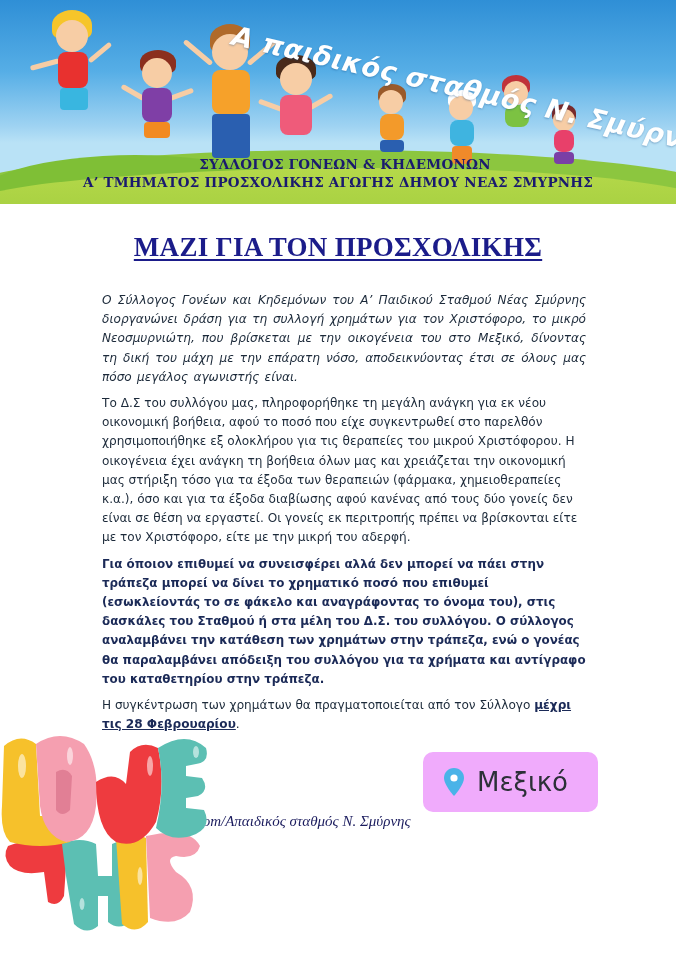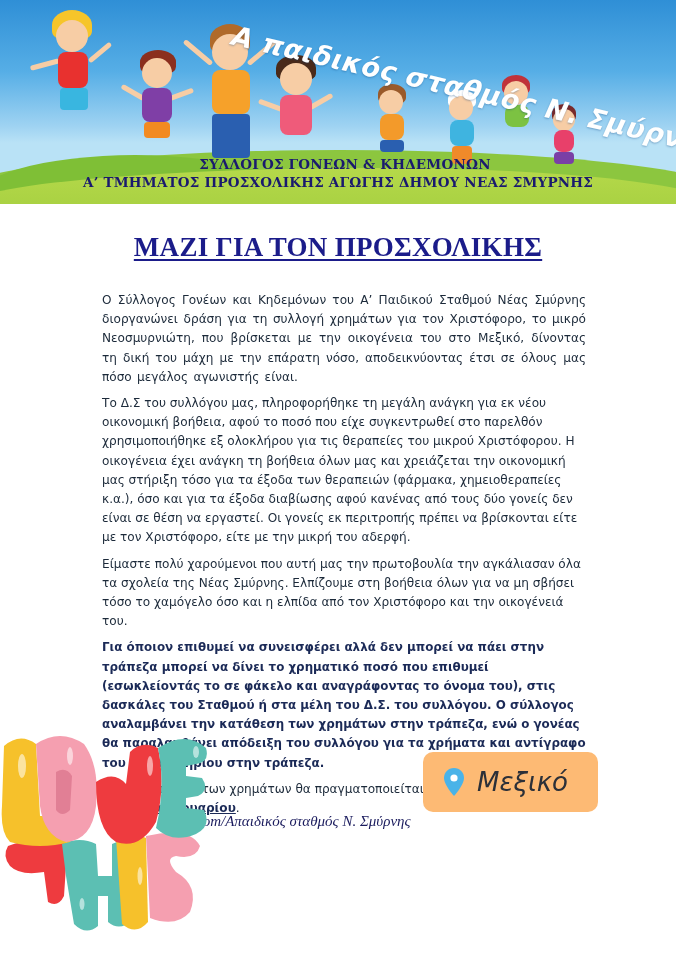--- a/index.html
+++ b/index.html
@@ -57,34 +57,34 @@
     letter-spacing: 0.3px;
   }
 
   
   .content {
     position: absolute; left: 102px; top: 291px; width: 484px;
     font-family: "DejaVu Sans", sans-serif; font-size: 12.1px;
     line-height: 19.2px; color: #1c2a3a;
   }
   .content p { margin-bottom: 7px; }
-  .content p.justify { text-align: justify; word-spacing: 1.5px; }
+  .content p.justify { text-align: justify; word-spacing: 1.5px; font-style: italic; }
   .content p.bold { font-weight: bold; color: #1b2a57; font-size: 11.9px; }
   .content .deadline { font-weight: bold; text-decoration: underline; color: #1b2a57; }
 
   
   .fb-line {
     position: absolute; left: 196px; top: 813px;
     font-family: "Liberation Serif", serif; font-style: italic;
     font-size: 15px; color: #1b1c5e;
   }
   .location-pill {
     position: absolute; left: 423px; top: 752px; width: 175px; height: 60px;
-    background: #fdba74; border-radius: 10px;
-    display: flex; align-items: center; padding-left: 20px; font-style: italic;
+    background: #f0abfc; border-radius: 10px;
+    display: flex; align-items: center; padding-left: 20px;
   }
   .location-pill .pin { width: 22px; height: 30px; margin-right: 12px; }
   .location-pill .label {
     font-family: "DejaVu Sans", sans-serif; font-size: 26px; color: #2c3038;
   }
 
   .love-art { position: absolute; left: 0; top: 726px; width: 220px; height: 210px; }
 </style>
 </head>
 <body>
@@ -153,21 +153,20 @@
   <div class="banner-title">Α παιδικός σταθμός Ν. Σμύρνης</div>
   <div class="org-line l2">Α’ ΤΜΗΜΑΤΟΣ ΠΡΟΣΧΟΛΙΚΗΣ ΑΓΩΓΗΣ ΔΗΜΟΥ ΝΕΑΣ ΣΜΥΡΝΗΣ</div>
   <div class="org-line l1">ΣΥΛΛΟΓΟΣ ΓΟΝΕΩΝ &amp; ΚΗΔΕΜΟΝΩΝ</div>
 </div>
 
 <div class="headline">ΜΑΖΙ ΓΙΑ ΤΟΝ ΠΡΟΣΧΟΛΙΚΗΣ</div>
 
 <div class="content">
   <p class="justify">Ο Σύλλογος Γονέων και Κηδεμόνων του Α’ Παιδικού Σταθμού Νέας Σμύρνης διοργανώνει δράση για τη συλλογή χρημάτων για τον Χριστόφορο, το μικρό Νεοσμυρνιώτη, που βρίσκεται με την οικογένεια του στο Μεξικό, δίνοντας τη δική του μάχη με την επάρατη νόσο, αποδεικνύοντας έτσι σε όλους μας πόσο μεγάλος αγωνιστής είναι.</p>
   <p>Το Δ.Σ του συλλόγου μας, πληροφορήθηκε τη μεγάλη ανάγκη για εκ νέου οικονομική βοήθεια, αφού το ποσό που είχε συγκεντρωθεί στο παρελθόν χρησιμοποιήθηκε εξ ολοκλήρου για τις θεραπείες του μικρού Χριστόφορου. Η οικογένεια έχει ανάγκη τη βοήθεια όλων μας και χρειάζεται την οικονομική μας στήριξη τόσο για τα έξοδα των θεραπειών (φάρμακα, χημειοθεραπείες κ.α.), όσο και για τα έξοδα διαβίωσης αφού κανένας από τους δύο γονείς δεν είναι σε θέση να εργαστεί. Οι γονείς εκ περιτροπής πρέπει να βρίσκονται είτε με τον Χριστόφορο, είτε με την μικρή του αδερφή.</p>
-  <p>Είμαστε πολύ χαρούμενοι που αυτή μας την πρωτοβουλία την αγκάλιασαν όλα τα σχολεία της Νέας Σμύρνης. Ελπίζουμε στη βοήθεια όλων για να μη σβήσει τόσο το χαμόγελο όσο και η ελπίδα από τον Χριστόφορο και την οικογένειά του.</p>
   <p class="bold">Για όποιον επιθυμεί να συνεισφέρει αλλά δεν μπορεί να πάει στην τράπεζα μπορεί να δίνει το χρηματικό ποσό που επιθυμεί (εσωκλείοντάς το σε φάκελο και αναγράφοντας το όνομα του), στις δασκάλες του Σταθμού ή στα μέλη του Δ.Σ. του συλλόγου. Ο σύλλογος αναλαμβάνει την κατάθεση των χρημάτων στην τράπεζα, ενώ ο γονέας θα παραλαμβάνει απόδειξη του συλλόγου για τα χρήματα και αντίγραφο του καταθετηρίου στην τράπεζα.</p>
   <p>
     <span>Η συγκέντρωση των χρημάτων θα πραγματοποιείται από τον Σύλλογο </span><span class="deadline">μέχρι τις 28 Φεβρουαρίου</span><span>.</span>
   </p>
 </div>
 
 <div class="location-pill">
   <svg class="pin" viewBox="0 0 22 30">
     <path d="M11 1 C5 1 1 5.5 1 11 C1 18 11 29 11 29 C11 29 21 18 21 11 C21 5.5 17 1 11 1 Z" fill="#4ab3e8"></path>
     <circle cx="11" cy="11" r="3.6" fill="#ffffff"></circle>

